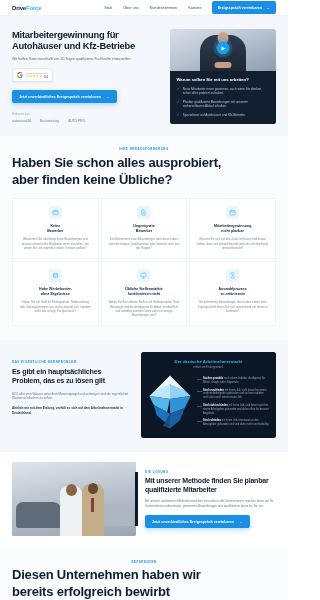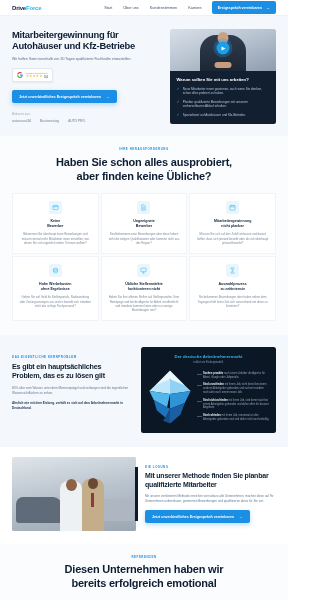--- a/index.html
+++ b/index.html
@@ -111,21 +111,21 @@
     background-size:3.2px 3.2px; opacity:.85;
   }
 
   
   .problems { background:#fbfcfd; padding:11px 12px 14px; }
   .eyebrow {
     display:block; text-align:center; font-size:2.9px; font-weight:800;
     color:#1a8fe3; letter-spacing:.55px; text-transform:uppercase; margin-bottom:3.5px;
   }
   h2.sec-title {
-    text-align:center; font-size:11px; line-height:1.28; font-weight:800;
+    font-size:13px; line-height:1.28; font-weight:800;
     color:#0d1e33; letter-spacing:-.2px; margin-bottom:10px;
   }
   .cards { display:grid; grid-template-columns:repeat(3,1fr); gap:2px 2px; }
   .pcard {
     background:#fff; padding:7px 6px 8px; text-align:center;
     border:0.4px solid #f0f3f7;
   }
   .picon {
     width:13px; height:13px; margin:0 auto 5px; border-radius:2.5px;
     background:#eaf6fd; display:flex; align-items:center; justify-content:center;
@@ -420,17 +420,17 @@
         <span>Jetzt unverbindliches Erstgespräch vereinbaren</span>
         <span class="arr">→</span>
       </button>
     </div>
   </section>
 
   <section class="clients">
     <span class="eyebrow">Referenzen</span>
     <h2 class="sec-title" style="margin-bottom:17px">
       <span>Diesen Unternehmen haben wir</span><br>
-      <span>bereits erfolgreich emotional</span>
+      <span>bereits erfolgreich bewirbt</span>
     </h2>
   </section>
 
 </div>
 
 </body></html>

